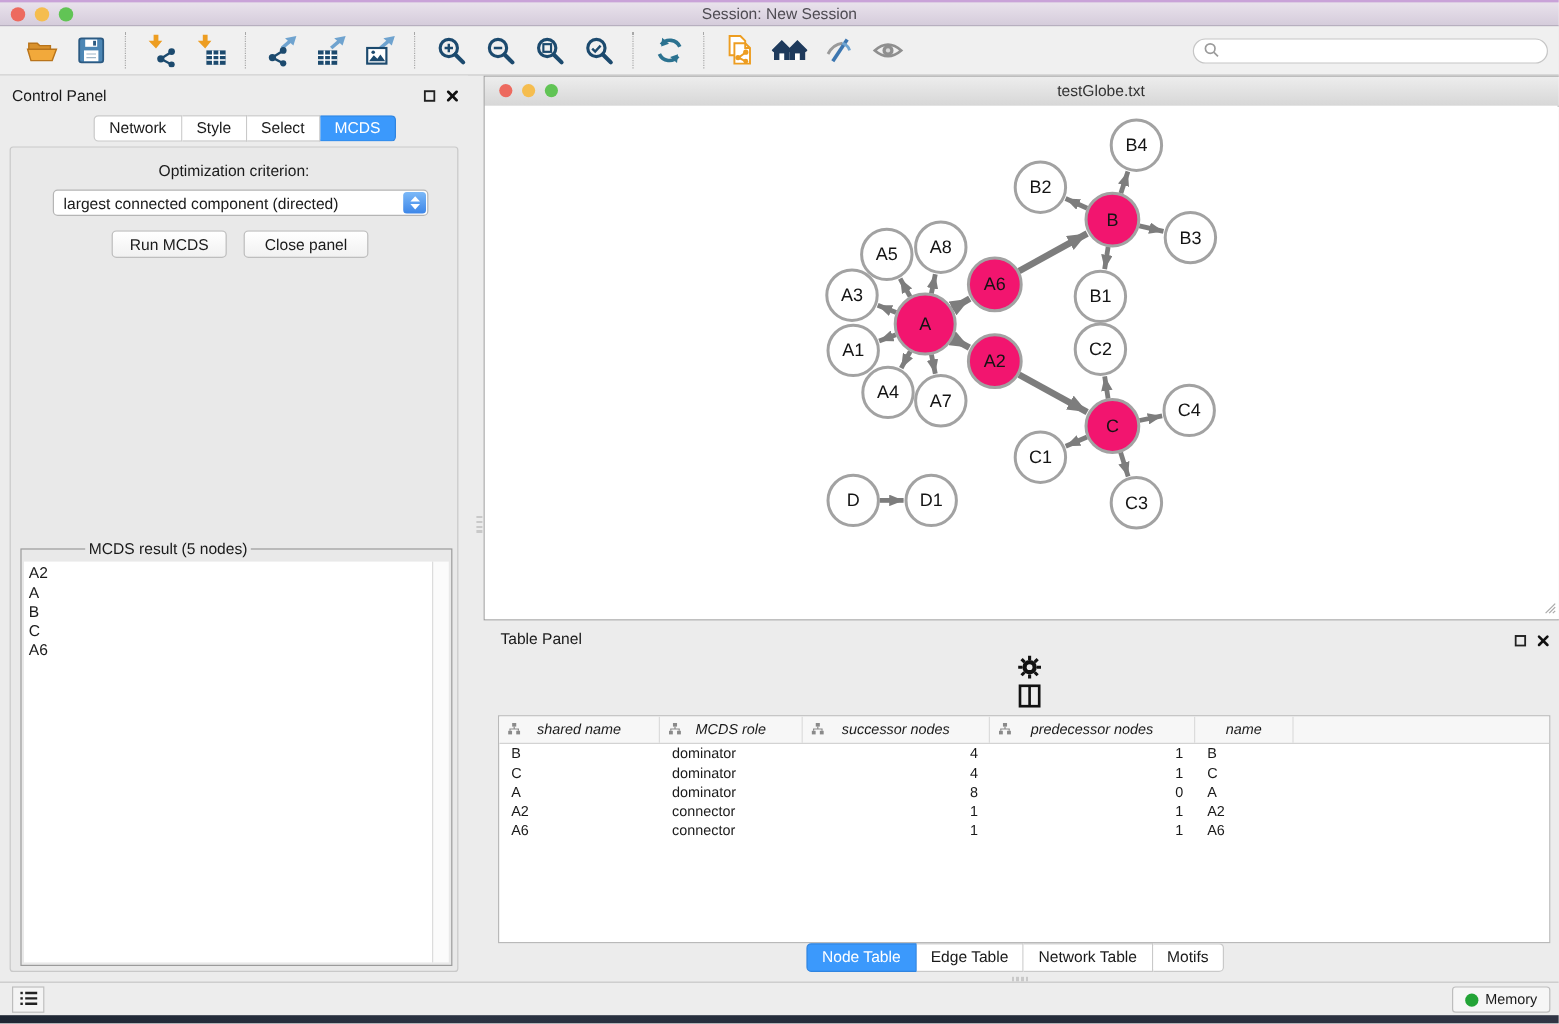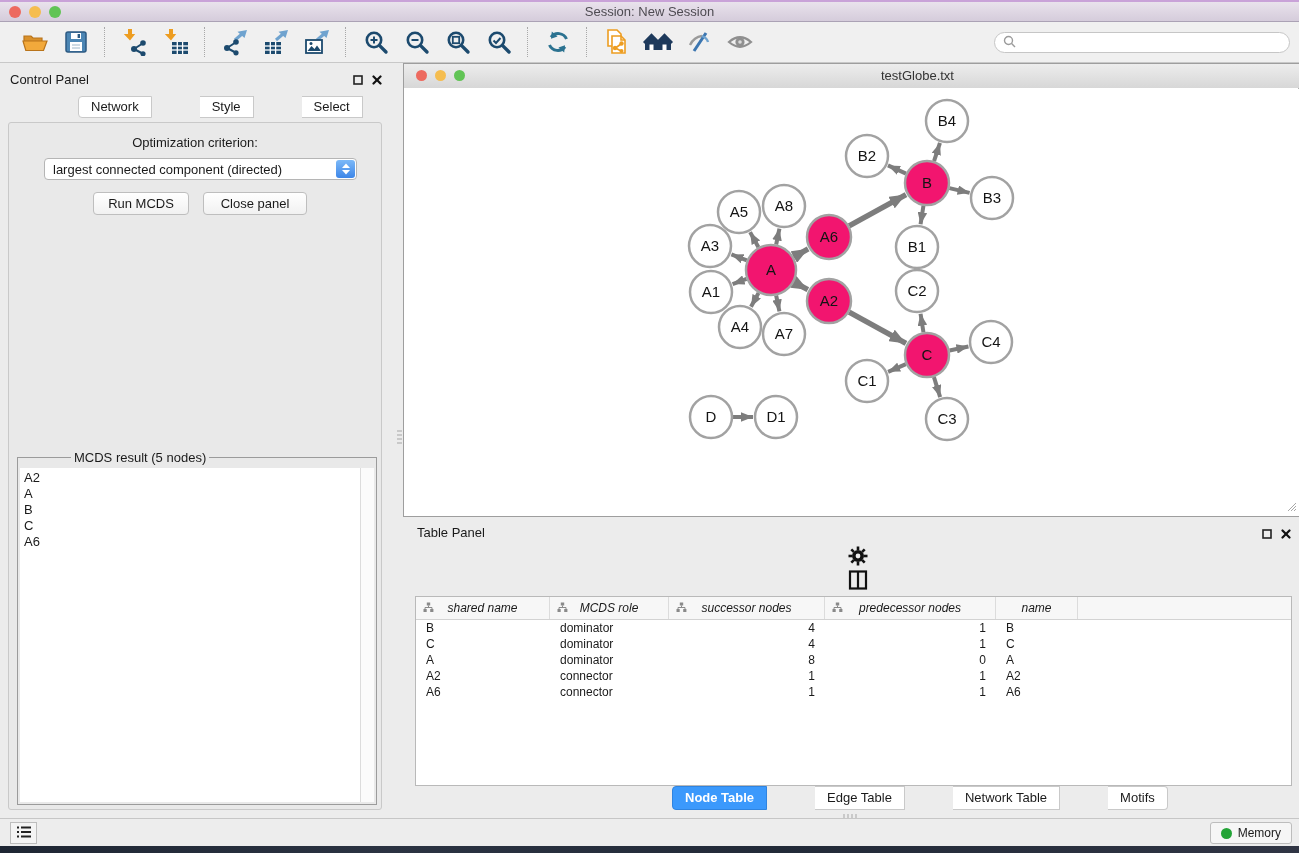--- a/index.html
+++ b/index.html
@@ -20,26 +20,26 @@
   .tb-icon{width:31px;height:32px;margin:0 5px;display:flex;align-items:center;justify-content:center;}
   .tb-sep{width:1px;height:30px;margin:0 8px;border-left:1px dotted #A8A8A8;}
   .search-wrap{position:absolute;right:9px;top:10px;width:296px;height:21px;box-sizing:border-box;
     background:#FFF;border:1px solid #C6C6C6;border-radius:11px;display:flex;align-items:center;padding-left:8px;}
   .search-wrap input{border:none;outline:none;flex:1;font:13px "Liberation Sans",sans-serif;background:transparent;margin-left:5px;}
   
   .control-panel{position:absolute;left:0;top:63px;width:390px;height:755px;background:#ECECEC;}
   .panel-title{position:absolute;left:10px;top:9px;}
   .win-btns{position:absolute;display:flex;gap:9px;align-items:center;}
   .cp-btns{right:8px;top:10px;}
-  .seg-tabs{position:absolute;display:flex;gap:48px;}
+  .seg-tabs{position:absolute;display:flex;}
   .cp-tabs{left:78px;top:33px;}
   .seg-tab{height:20px;line-height:20px;padding:0 12px;background:#FFF;border:1px solid #C9C9C9;border-left:none;}
   .seg-tab:first-child{border-left:1px solid #C9C9C9;border-radius:4px 0 0 4px;}
   .seg-tab:last-child{border-radius:0 4px 4px 0;}
-  .seg-tab.active{background:#3B99FC;border-color:#2F84E0;color:#FFF;font-weight:bold;}
+  .seg-tab.active{background:#3B99FC;border-color:#2F84E0;color:#FFF;}
   .cp-content{position:absolute;left:8px;top:59px;width:374px;height:688px;box-sizing:border-box;
     background:#E9E9E9;border:1px solid #C9C9C9;border-radius:3px;}
   .opt-label{position:absolute;left:0;width:100%;top:12px;text-align:center;}
   .combo{position:absolute;left:35px;top:35px;width:313px;height:22px;box-sizing:border-box;background:#FFF;
     border:1px solid #B5B5B5;border-radius:4px;}
   .combo-value{position:absolute;left:8px;top:0;line-height:21px;white-space:nowrap;}
   .combo-stepper{position:absolute;right:1px;top:1px;bottom:1px;width:19px;border-radius:3px;
     background:linear-gradient(#7CB9F8,#3D86E8);display:flex;align-items:center;justify-content:center;}
   .cp-button{position:absolute;top:69px;height:23px;box-sizing:border-box;background:linear-gradient(#FFF,#F1F1F1);
     border:1px solid #BEBEBE;border-radius:4px;text-align:center;line-height:21px;}

